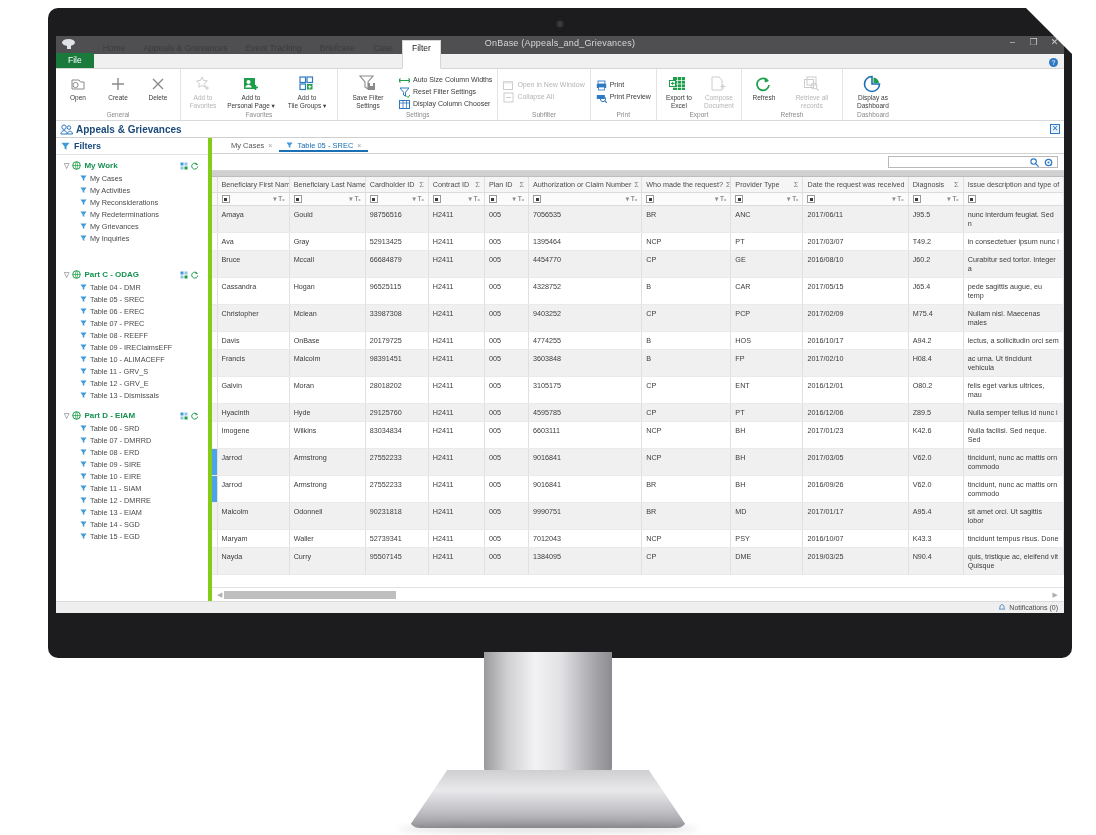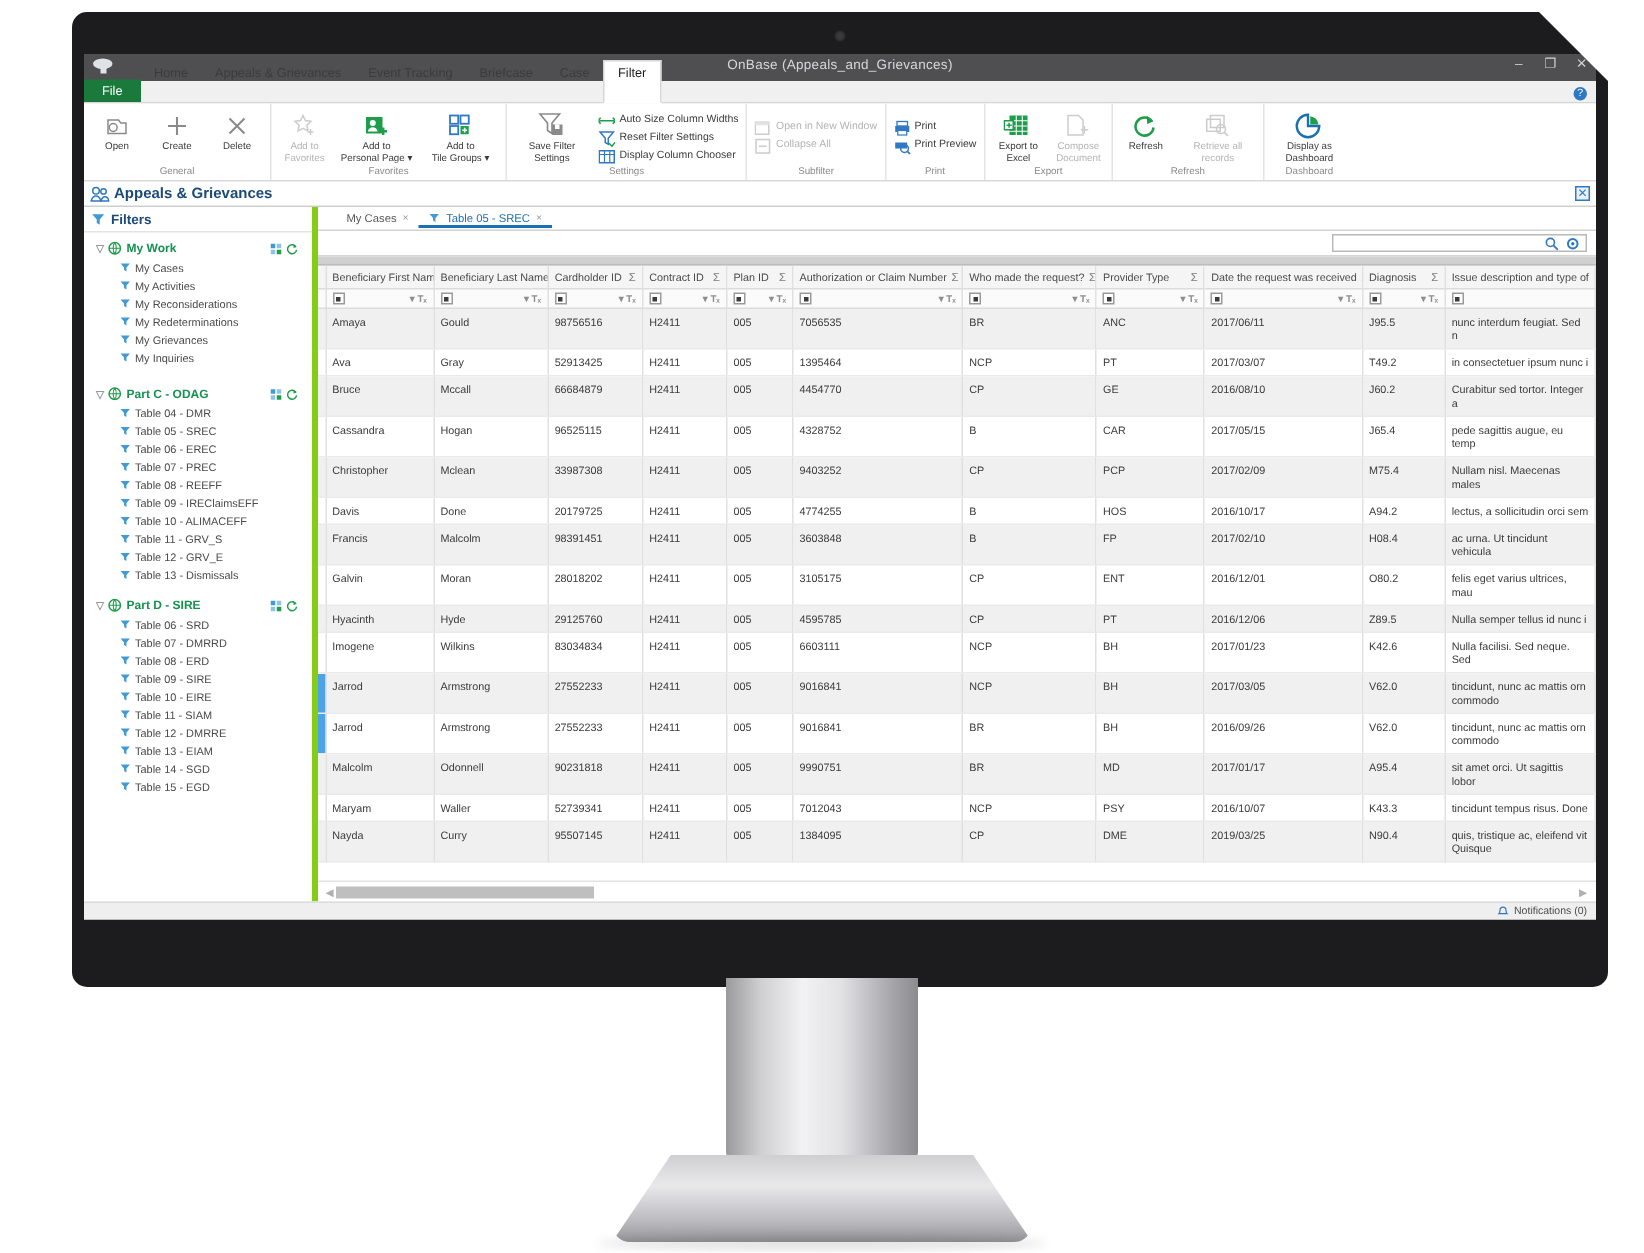--- a/index.html
+++ b/index.html
@@ -577,21 +577,21 @@
               </div>
               <div class="tree-item">
                 <span>
                     <svg width="7" height="7" viewBox="0 0 7 7">
                       <path d="M0.4 0.6h6.2l-2.3 2.8v2.6l-1.6-1V3.4z" fill="#3f9ad6"></path>
                     </svg>
                   </span>
                 <span>My Inquiries</span>
               </div>
 
-              <div class="tree-group" style="margin-top:12px">
+              <div class="tree-group" style="margin-top:24px">
                 <span style="color:#9a9a9a;font-size:7px">▽</span>
                 <span>
                   <svg width="9" height="9" viewBox="0 0 9 9">
                       <circle cx="4.5" cy="4.5" r="3.8" fill="none" stroke="#1e9e4a" stroke-width="1"></circle>
                       <path d="M0.7 4.5h7.6M4.5 0.7c1.4 1.6 1.4 6.2 0 7.6M4.5 0.7c-1.4 1.6-1.4 6.2 0 7.6" fill="none" stroke="#1e9e4a" stroke-width="0.7"></path>
                     </svg>
                 </span>
                 <span class="grp-text">Part C - ODAG</span>
                 <span class="grp-actions">
                   <span>
@@ -692,21 +692,21 @@
               </div>
 
               <div class="tree-group" style="margin-top:8px">
                 <span style="color:#9a9a9a;font-size:7px">▽</span>
                 <span>
                   <svg width="9" height="9" viewBox="0 0 9 9">
                       <circle cx="4.5" cy="4.5" r="3.8" fill="none" stroke="#1e9e4a" stroke-width="1"></circle>
                       <path d="M0.7 4.5h7.6M4.5 0.7c1.4 1.6 1.4 6.2 0 7.6M4.5 0.7c-1.4 1.6-1.4 6.2 0 7.6" fill="none" stroke="#1e9e4a" stroke-width="0.7"></path>
                     </svg>
                 </span>
-                <span class="grp-text">Part D - SIRE</span>
+                <span class="grp-text">Part D - EIAM</span>
                 <span class="grp-actions">
                   <span>
                     <svg width="8" height="8" viewBox="0 0 8 8">
                         <rect x="0.5" y="0.5" width="3" height="3" fill="#3f9ad6"></rect>
                         <rect x="4.5" y="0.5" width="3" height="3" fill="#8fc4e8"></rect>
                         <rect x="0.5" y="4.5" width="3" height="3" fill="#8fc4e8"></rect>
                         <rect x="4.5" y="4.5" width="3" height="3" fill="#1e9e4a"></rect>
                       </svg>
                   </span>
                   <span>
@@ -1057,21 +1057,21 @@
                       <td>9403252</td>
                       <td>CP</td>
                       <td>PCP</td>
                       <td>2017/02/09</td>
                       <td>M75.4</td>
                       <td class="wrapcell">Nullam nisl. Maecenas males</td>
                     </tr>
                     <tr class="norm">
                       <td class="leftmark"></td>
                       <td>Davis</td>
-                      <td>Done</td>
+                      <td>OnBase</td>
                       <td>20179725</td>
                       <td>H2411</td>
                       <td>005</td>
                       <td>4774255</td>
                       <td>B</td>
                       <td>HOS</td>
                       <td>2016/10/17</td>
                       <td>A94.2</td>
                       <td class="wrapcell">lectus, a sollicitudin orci sem</td>
                     </tr>

